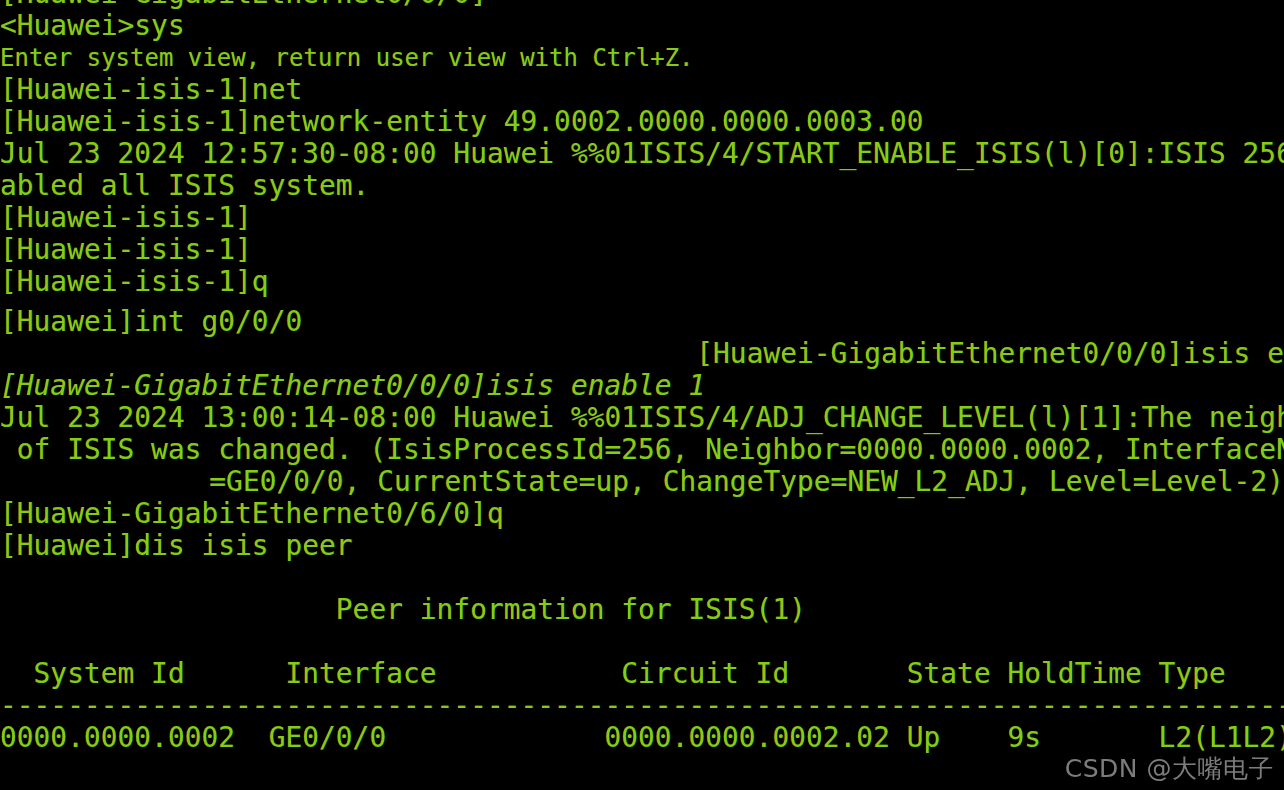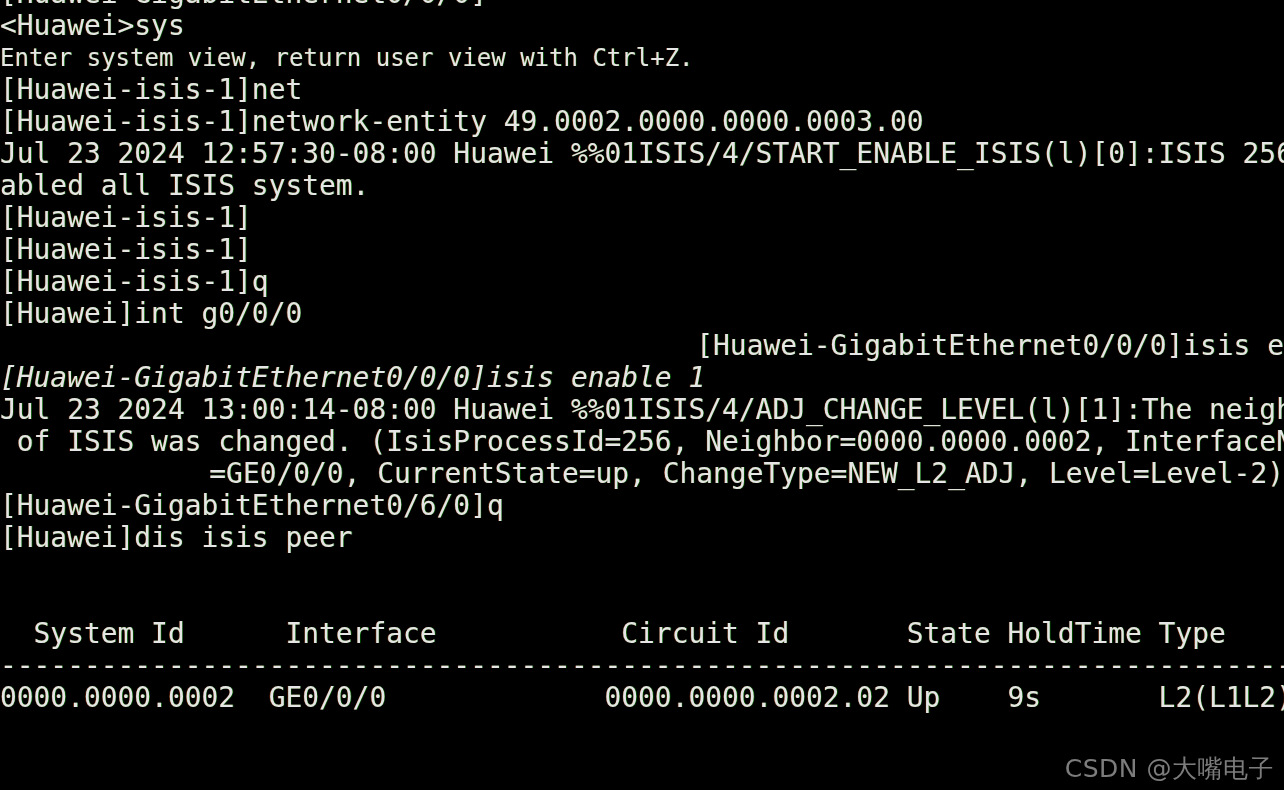--- a/index.html
+++ b/index.html
@@ -32,21 +32,21 @@
     top: -22px;
     width: 1284px;
   }
 
   .line {
     display: block;
     height: 32px;
     line-height: 32px;
     font-size: 25.5px;
     letter-spacing: 0px;
-    color: #e5e5e5;
+    color: #84cc16;
     white-space: pre;
     font-family: "DejaVu Sans Mono", "Liberation Mono", monospace;
     -webkit-font-smoothing: none;
     text-rendering: optimizeSpeed;
     
     text-shadow: 0.6px 0 0 rgba(0,170,0,0.55), -0.6px 0 0 rgba(190,60,0,0.45);
   }
 
   .line.blank {
     color: transparent;
@@ -75,29 +75,30 @@
     <div class="line" style="font-size: 27.9045px;">[Huawei-GigabitEthernet0/0/0]</div>
     <div class="line" style="font-size: 27.9045px;">&lt;Huawei&gt;sys</div>
     <div class="line" style="font-size: 24px;">Enter system view, return user view with Ctrl+Z.</div>
     <div class="line" style="font-size: 27.9045px;">[Huawei-isis-1]net</div>
     <div class="line" style="font-size: 27.9045px;">[Huawei-isis-1]network-entity 49.0002.0000.0000.0003.00</div>
     <div class="line" style="font-size: 27.9045px;">Jul 23 2024 12:57:30-08:00 Huawei %%01ISIS/4/START_ENABLE_ISIS(l)[0]:ISIS 256 en</div>
     <div class="line" style="font-size: 27.9045px;">abled all ISIS system.</div>
     <div class="line" style="font-size: 27.9045px;">[Huawei-isis-1]</div>
     <div class="line" style="font-size: 27.9045px;">[Huawei-isis-1]</div>
     <div class="line" style="font-size: 27.9045px;">[Huawei-isis-1]q</div>
-    <div class="line" style="font-size: 27.9045px;">[Huawei]int g0/0/0</div>
+    <div class="line" style="font-size: 27.9045px; margin-top: 8px;">[Huawei]int g0/0/0</div>
     <div class="line" style="font-size: 27.9045px; text-align: right;">[Huawei-GigabitEthernet0/0/0]isis e</div>
     <div class="line" style="font-size: 27.9045px; font-style: italic;">[Huawei-GigabitEthernet0/0/0]isis enable 1</div>
     <div class="line" style="font-size: 27.9045px;">Jul 23 2024 13:00:14-08:00 Huawei %%01ISIS/4/ADJ_CHANGE_LEVEL(l)[1]:The neighbor</div>
     <div class="line" style="font-size: 27.9045px;"> of ISIS was changed. (IsisProcessId=256, Neighbor=0000.0000.0002, InterfaceName</div>
     <div class="line" style="font-size: 27.9045px; text-align: right;">=GE0/0/0, CurrentState=up, ChangeType=NEW_L2_ADJ, Level=Level-2)</div>
     <div class="line" style="font-size: 27.9045px;">[Huawei-GigabitEthernet0/6/0]q</div>
     <div class="line" style="font-size: 27.9045px;">[Huawei]dis isis peer</div>
     <div class="line blank" style="font-size: 27.9045px;"></div>
+    <div class="line" style="font-size: 27.9045px;">                    Peer information for ISIS(1)</div>
     <div class="line blank" style="font-size: 27.9045px;"></div>
     <div class="line" style="font-size: 27.9045px;">  System Id      Interface           Circuit Id       State HoldTime Type    PRI</div>
     <div class="line" style="font-size: 27.9045px;">--------------------------------------------------------------------------------</div>
     <div class="line" style="font-size: 27.9045px;">0000.0000.0002  GE0/0/0             0000.0000.0002.02 Up    9s       L2(L1L2)  64</div>
 
   </div>
 
   <div id="watermark">CSDN @大嘴电子</div>
 </div>
 

